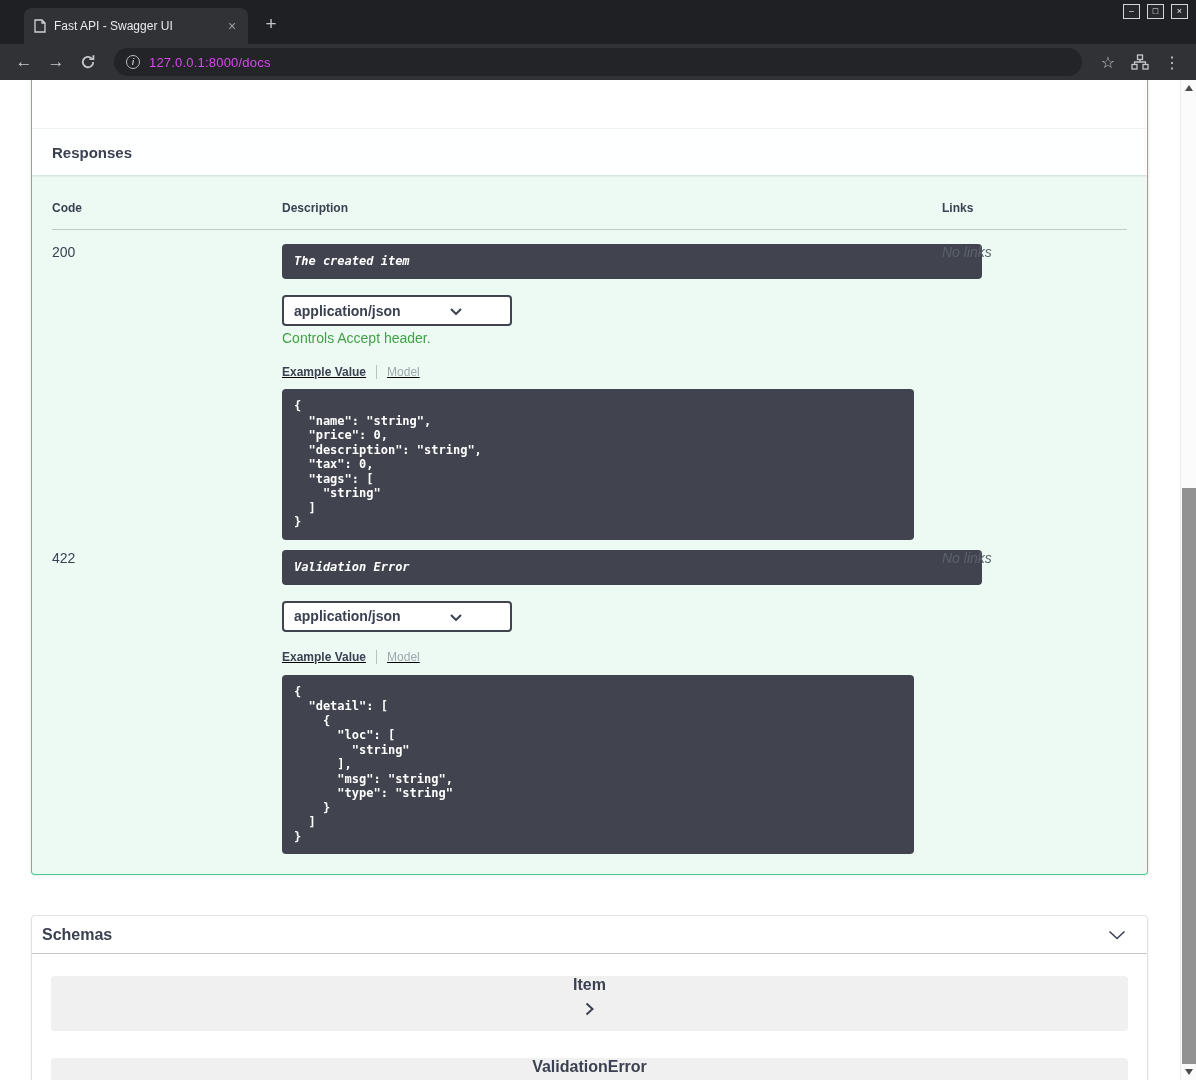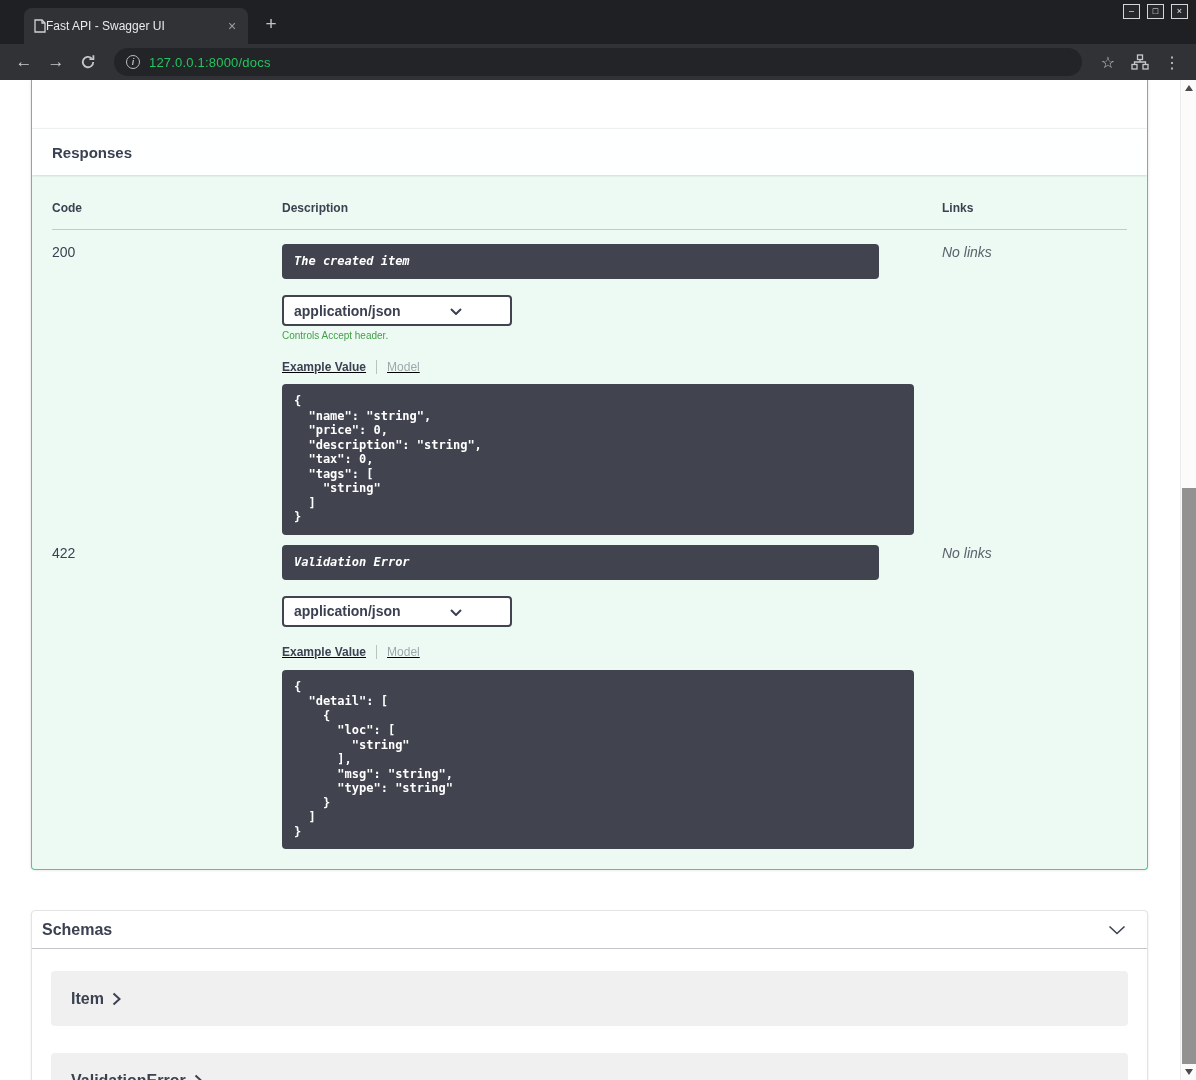--- a/index.html
+++ b/index.html
@@ -11,21 +11,21 @@
   }
   .window { width:1196px; height:1080px; position:relative; }
 
   
   .titlebar {
     height:44px; background:#1f2023; position:relative;
   }
   .browser-tab {
     position:absolute; left:24px; top:8px; width:224px; height:36px;
     background:#313236; border-radius:8px 8px 0 0;
-    display:flex; align-items:center; padding:0 8px 0 10px;
+    display:flex; align-items:center; gap:8px; padding:0 8px 0 10px;
     color:#e8eaed; font-size:12px;
   }
   .tab-title { flex:1; white-space:nowrap; overflow:hidden; text-overflow:ellipsis; }
   .tab-close {
     width:16px; height:16px; display:flex; align-items:center; justify-content:center;
     color:#9aa0a6; font-size:14px; border-radius:50%; cursor:default;
   }
   .new-tab {
     position:absolute; left:258px; top:12px; width:26px; height:24px;
     display:flex; align-items:center; justify-content:center;
@@ -46,21 +46,21 @@
   }
   .omnibox {
     flex:1; height:28px; background:#232428; border-radius:14px;
     margin:0 8px; display:flex; align-items:center; gap:9px; padding:0 12px;
   }
   .info-badge {
     width:14px; height:14px; border:1px solid #b9bcc1; border-radius:50%;
     color:#b9bcc1; font-size:9px; font-style:italic; font-weight:bold;
     display:flex; align-items:center; justify-content:center; flex:0 0 auto;
   }
-  .url-text { color:#22c55e; font-size:13px; letter-spacing:.2px; white-space:nowrap; }
+  .url-text { color:#d946ef; font-size:13px; letter-spacing:.2px; white-space:nowrap; }
   .star-icon { font-size:16px; }
   .menu-icon { font-size:16px; letter-spacing:0; }
 
   
   .content {
     position:relative; height:1000px; background:#fff; overflow:hidden;
   }
   .swagger { position:absolute; left:31px; top:0; width:1117px; }
 
   
@@ -83,34 +83,34 @@
     padding-bottom:14px; border-bottom:1px solid rgba(59,65,81,.25);
   }
   .th { font-size:12px; font-weight:700; color:#3b4151; }
   .t-row { display:grid; grid-template-columns:230px 660px 1fr; }
   .row-200 { padding-top:14px; }
   .row-422 { padding-top:10px; }
   .code-cell { font-size:14px; color:#3b4151; }
   .links-cell { font-size:14px; font-style:italic; color:#5a626b; }
 
   .markdown-box {
-    width:597px; background:#41444e; border-radius:4px;
+    width:700px; background:#41444e; border-radius:4px;
     color:#fff; font-family:"DejaVu Sans Mono", monospace;
     font-size:12px; font-style:italic; font-weight:700;
     padding:10px 12px; line-height:15px;
   }
   .select-wrap { position:relative; width:191px; margin-top:16px; }
   .media-select {
     width:230px; height:31px; appearance:none; -webkit-appearance:none; -moz-appearance:none;
     border:2px solid #41444e; border-radius:4px; background:#fff;
     font-family:"Liberation Sans", sans-serif;
     font-size:14px; font-weight:700; color:#3b4151; padding:0 30px 0 10px;
   }
   .select-chevron { position:absolute; right:11px; top:13px; pointer-events:none; }
-  .accept-note { margin-top:4px; font-size:10px; color:#43a047; }
+  .accept-note { margin-top:4px; font-size:14px; color:#43a047; }
   .ex-tabs { margin-top:18px; display:flex; align-items:center; height:15px;text-decoration:underline; }
   .tab-example { font-size:12px; font-weight:700; color:#3b4151; }
   .tab-sep { width:1px; height:14px; background:rgba(59,65,81,.3); margin:0 10px; }
   .tab-model { font-size:12px; color:rgba(59,65,81,.45); }
   .code-block {
     margin:10px 0 0; width:632px; background:#41444e; border-radius:4px;
     padding:10px 12px; color:#fff;
     font-family:"DejaVu Sans Mono", monospace; font-size:12px; font-weight:600;
     line-height:14.5px; white-space:pre;
   }
@@ -121,21 +121,21 @@
     box-shadow:0 1px 2px rgba(0,0,0,.12);
   }
   .schemas-header {
     height:38px; display:flex; align-items:center; justify-content:space-between;
     padding:0 21px 0 10px; border-bottom:1px solid rgba(59,65,81,.3);
   }
   .schemas-title { font-size:16px; font-weight:700; color:#3b4151; }
   .models-list { padding:22px 19px 40px; }
   .model-row {
     height:55px; background:#f0f0f0; border-radius:4px;
-    display:flex; align-items:center; gap:8px; padding:0 20px;
+    display:flex; align-items:center; gap:8px; padding:0 20px;flex-direction:column;
   }
   .model-row + .model-row { margin-top:27px; }
   .model-name { font-size:16px; font-weight:700; color:#3b4151; }
 
   
   .scrollbar {
     position:absolute; right:0; top:0; width:16px; height:1000px;
     background:#fbfbfb; border-left:1px solid #ececec;
   }
   .sb-btn {

